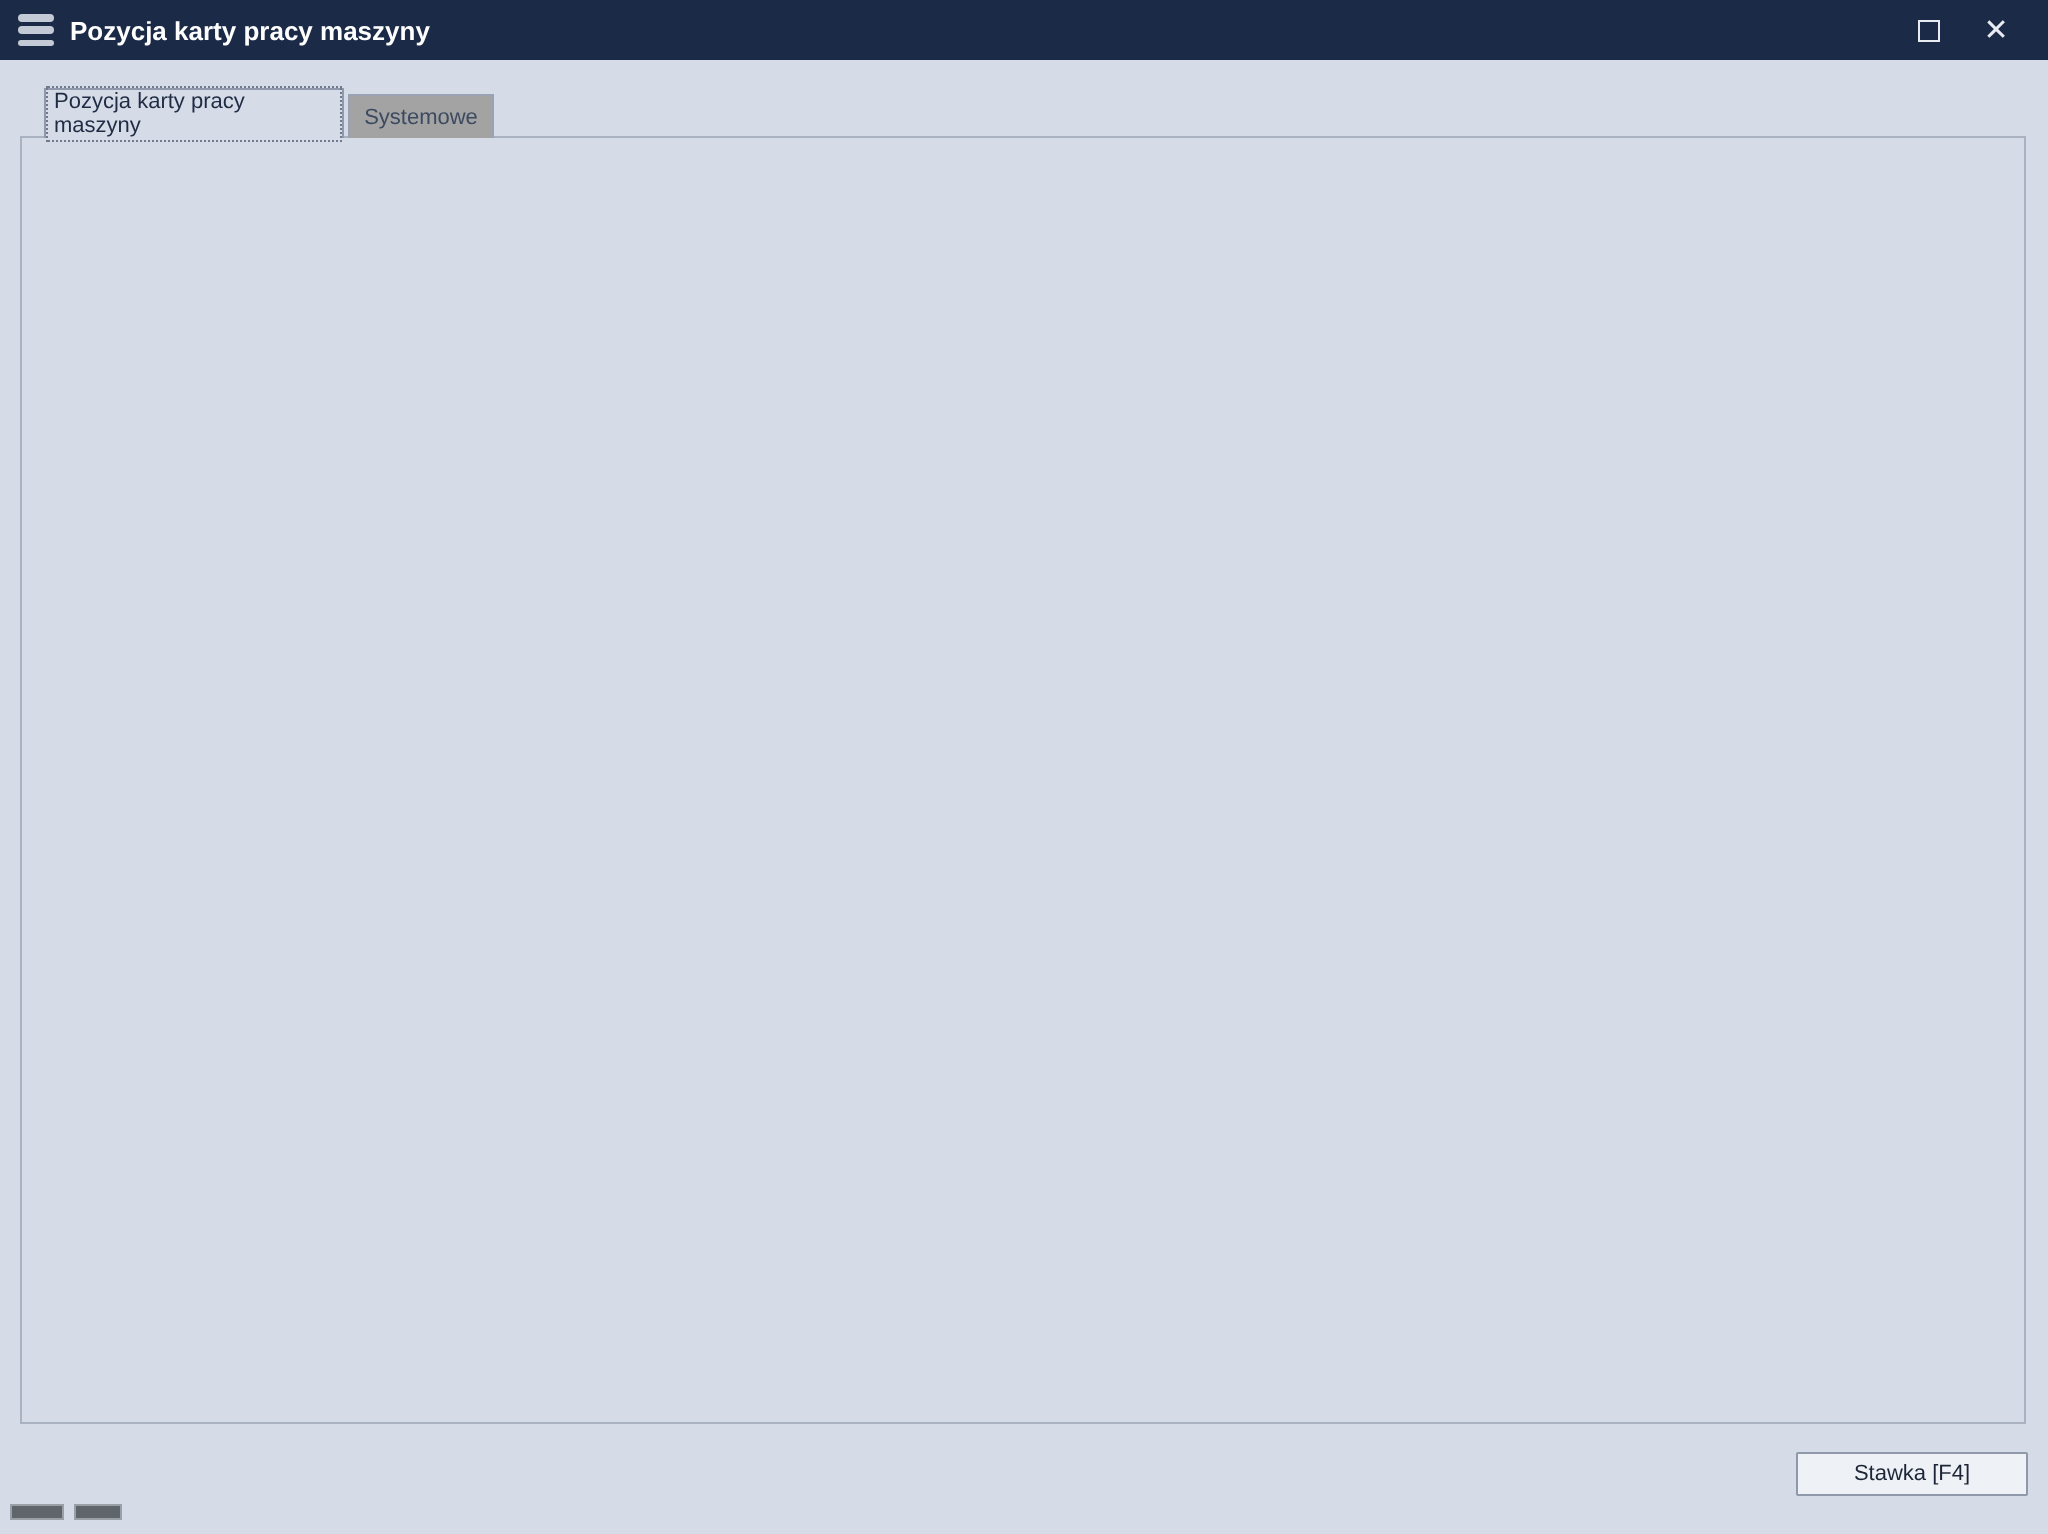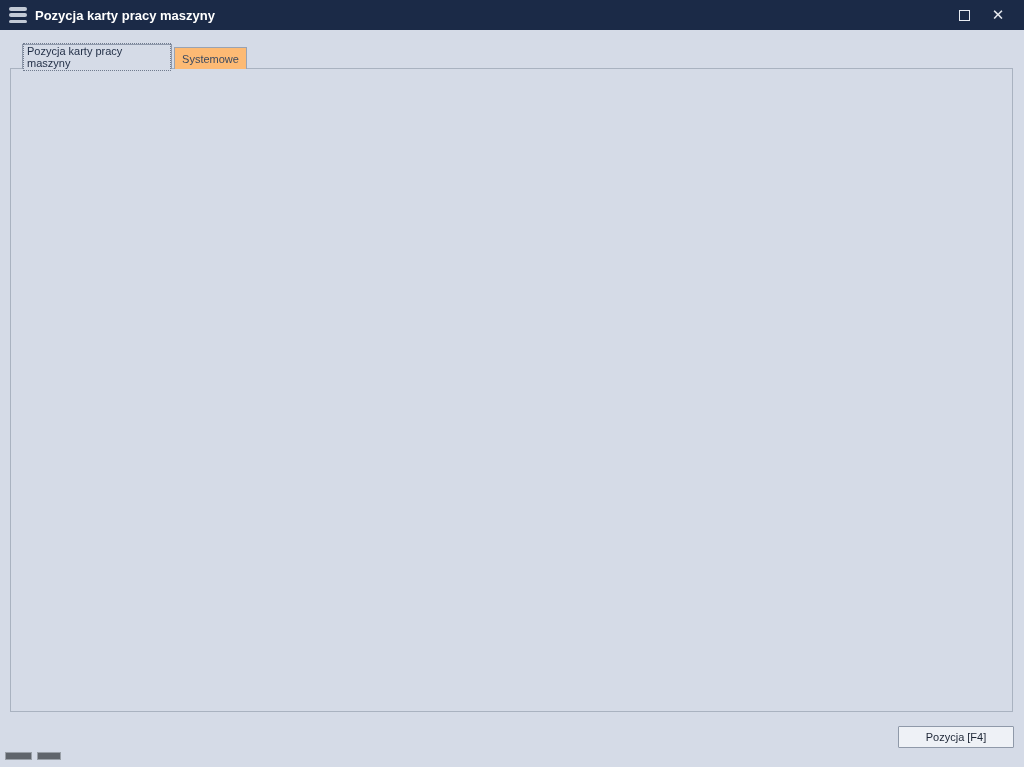--- a/index.html
+++ b/index.html
@@ -16,21 +16,21 @@
   .winbtn{position:absolute;top:0;width:40px;height:30px;display:flex;align-items:center;justify-content:center;cursor:default;}
   .btn-max{right:40px;}
   .btn-max i{display:block;width:9px;height:9px;border:1.5px solid #e8ebf1;}
   .btn-close{right:6px;color:#e8ebf1;font-size:15px;font-weight:bold;}
 
   
   .tab{position:absolute;box-sizing:border-box;font-size:11px;display:flex;align-items:center;justify-content:center;}
   .tab-active{left:22px;top:44px;width:150px;height:25px;background:#d5dbe7;
               border:1px solid #8f99ab;border-bottom:none;color:#1f2c44;z-index:3;}
   .tab-active span{border:1px dotted #707b8e;padding:1px 3px;}
-  .tab-idle{left:174px;top:47px;width:73px;height:22px;background:#fdba74;
+  .tab-idle{left:174px;top:47px;width:73px;height:22px;background:#a3a3a3;
             border:1px solid #9aa3b3;border-bottom:none;color:#3c4a60;z-index:2;}
   .panel{position:absolute;left:10px;top:68px;width:1003px;height:644px;
          border:1px solid #a9b2c0;background:#d5dbe7;box-sizing:border-box;z-index:1;}
 
   
   .lbl{position:absolute;font-size:11px;color:#384a63;height:18px;line-height:18px;text-align:right;white-space:nowrap;}
   .lbl.b{font-weight:bold;color:#1d2c45;}
   .fld{position:absolute;height:18px;box-sizing:border-box;background:#ffffff;border:1px solid #b9c0cc;
        font-size:11px;color:#10151f;display:flex;align-items:center;padding:0 4px;overflow:hidden;}
   .fld .v{flex:1;white-space:nowrap;overflow:hidden;}
@@ -350,17 +350,17 @@
   </div>
 
   <div class="grp" style="left:678px;top:625px;width:328px;height:70px;">
     <span class="gt">Rozliczono na dokumentach zakupu</span>
   </div>
   <div class="lbl" style="left:684px;top:640px;width:112px;">Rozliczono na dok. zak.:</div>
   <div class="fld dis num" style="left:802px;top:640px;width:194px;">
       <span class="v">0,00</span>
     </div>
 
-  <div class="button" style="left:898px;top:726px;width:116px;height:22px;">Pozycja [F4]</div>
+  <div class="button" style="left:898px;top:726px;width:116px;height:22px;">Stawka [F4]</div>
   <div class="grip" style="left:5px;top:752px;width:27px;"></div>
   <div class="grip" style="left:37px;top:752px;width:24px;"></div>
 
 </div>
 
 </body></html>

